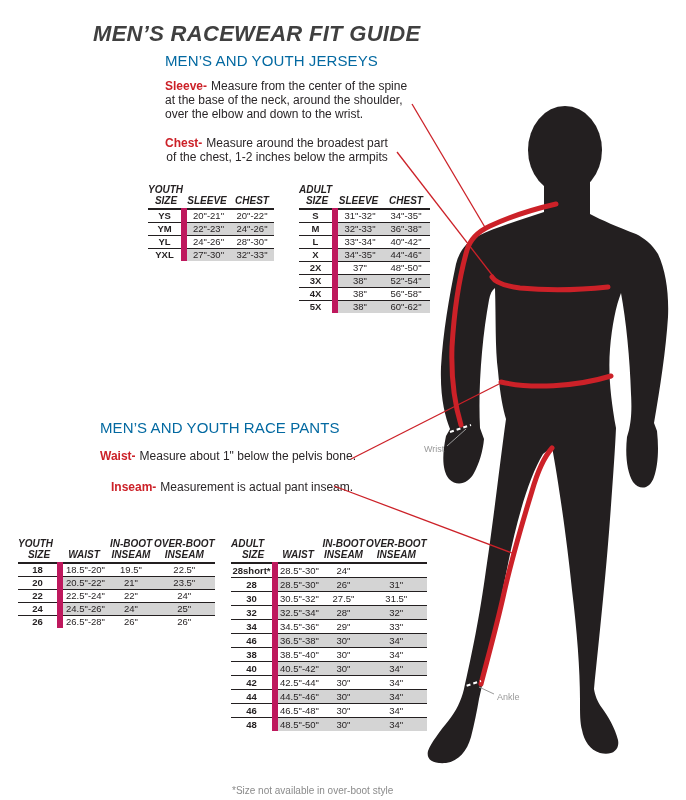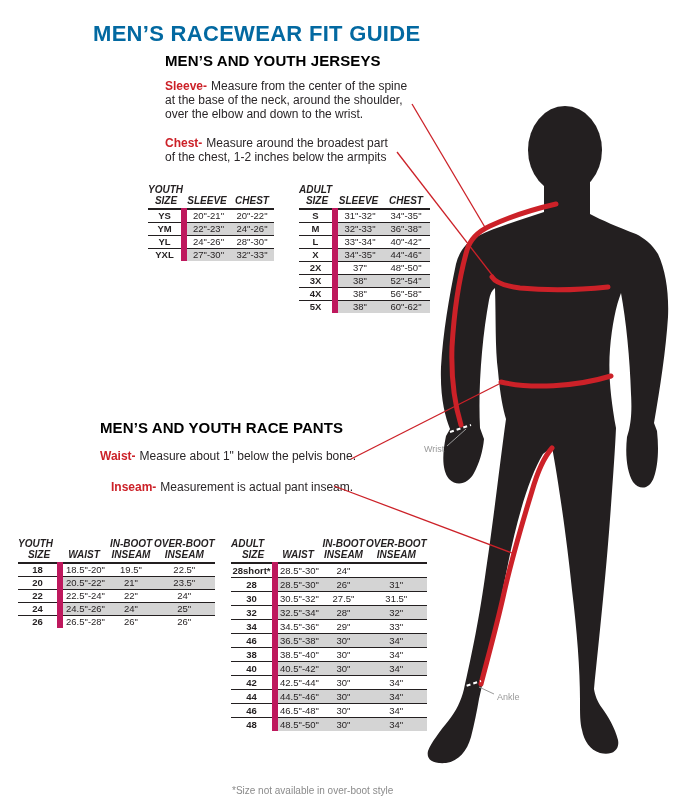--- a/index.html
+++ b/index.html
@@ -3,32 +3,32 @@
 <meta charset="utf-8">
 <style>
   * { margin:0; padding:0; box-sizing:border-box; }
   html,body { background:#ffffff; }
   #canvas {
     position:relative; width:686px; height:800px; background:#ffffff;
     font-family:"Liberation Sans", sans-serif; color:#231f20; overflow:hidden;
   }
   .page-title {
     position:absolute; left:93px; top:21px;
-    font-size:22px; font-weight:bold; letter-spacing:0.3px;
-    color:#0369a1; white-space:nowrap;
+    font-size:22px; font-weight:bold; font-style:italic; letter-spacing:0.3px;
+    color:#404040; white-space:nowrap;
   }
   .section-heading {
-    position:absolute; font-size:15px; font-weight:bold; letter-spacing:0.1px;
-    color:#000000; white-space:nowrap;
+    position:absolute; font-size:15px; font-weight:normal; letter-spacing:0.1px;
+    color:#0369a1; white-space:nowrap;
   }
   #jersey-heading { left:165px; top:52px; }
   #pants-heading  { left:100px; top:419px; }
   .measure-note { position:absolute; font-size:12px; line-height:14px; color:#2a2628; }
   #sleeve-note { left:165px; top:79px; }
-  #chest-note  { left:165px; top:136px; }
+  #chest-note  { left:165px; top:136px;text-align:right; }
   #waist-note  { left:100px; top:449px; }
   #inseam-note { left:100px; top:480px;padding-left:11px; }
   .red-label { color:#cc2128; font-weight:bold; margin-right:4px; }
   .note-text { white-space:pre-line; }
 
   table.fit { position:absolute; border-collapse:collapse; table-layout:fixed; }
   .fit th {
     font-weight:bold; font-size:10px; text-align:center; padding:0;
     height:12px; white-space:nowrap; overflow:visible; color:#231f20;font-style:italic;
   }

